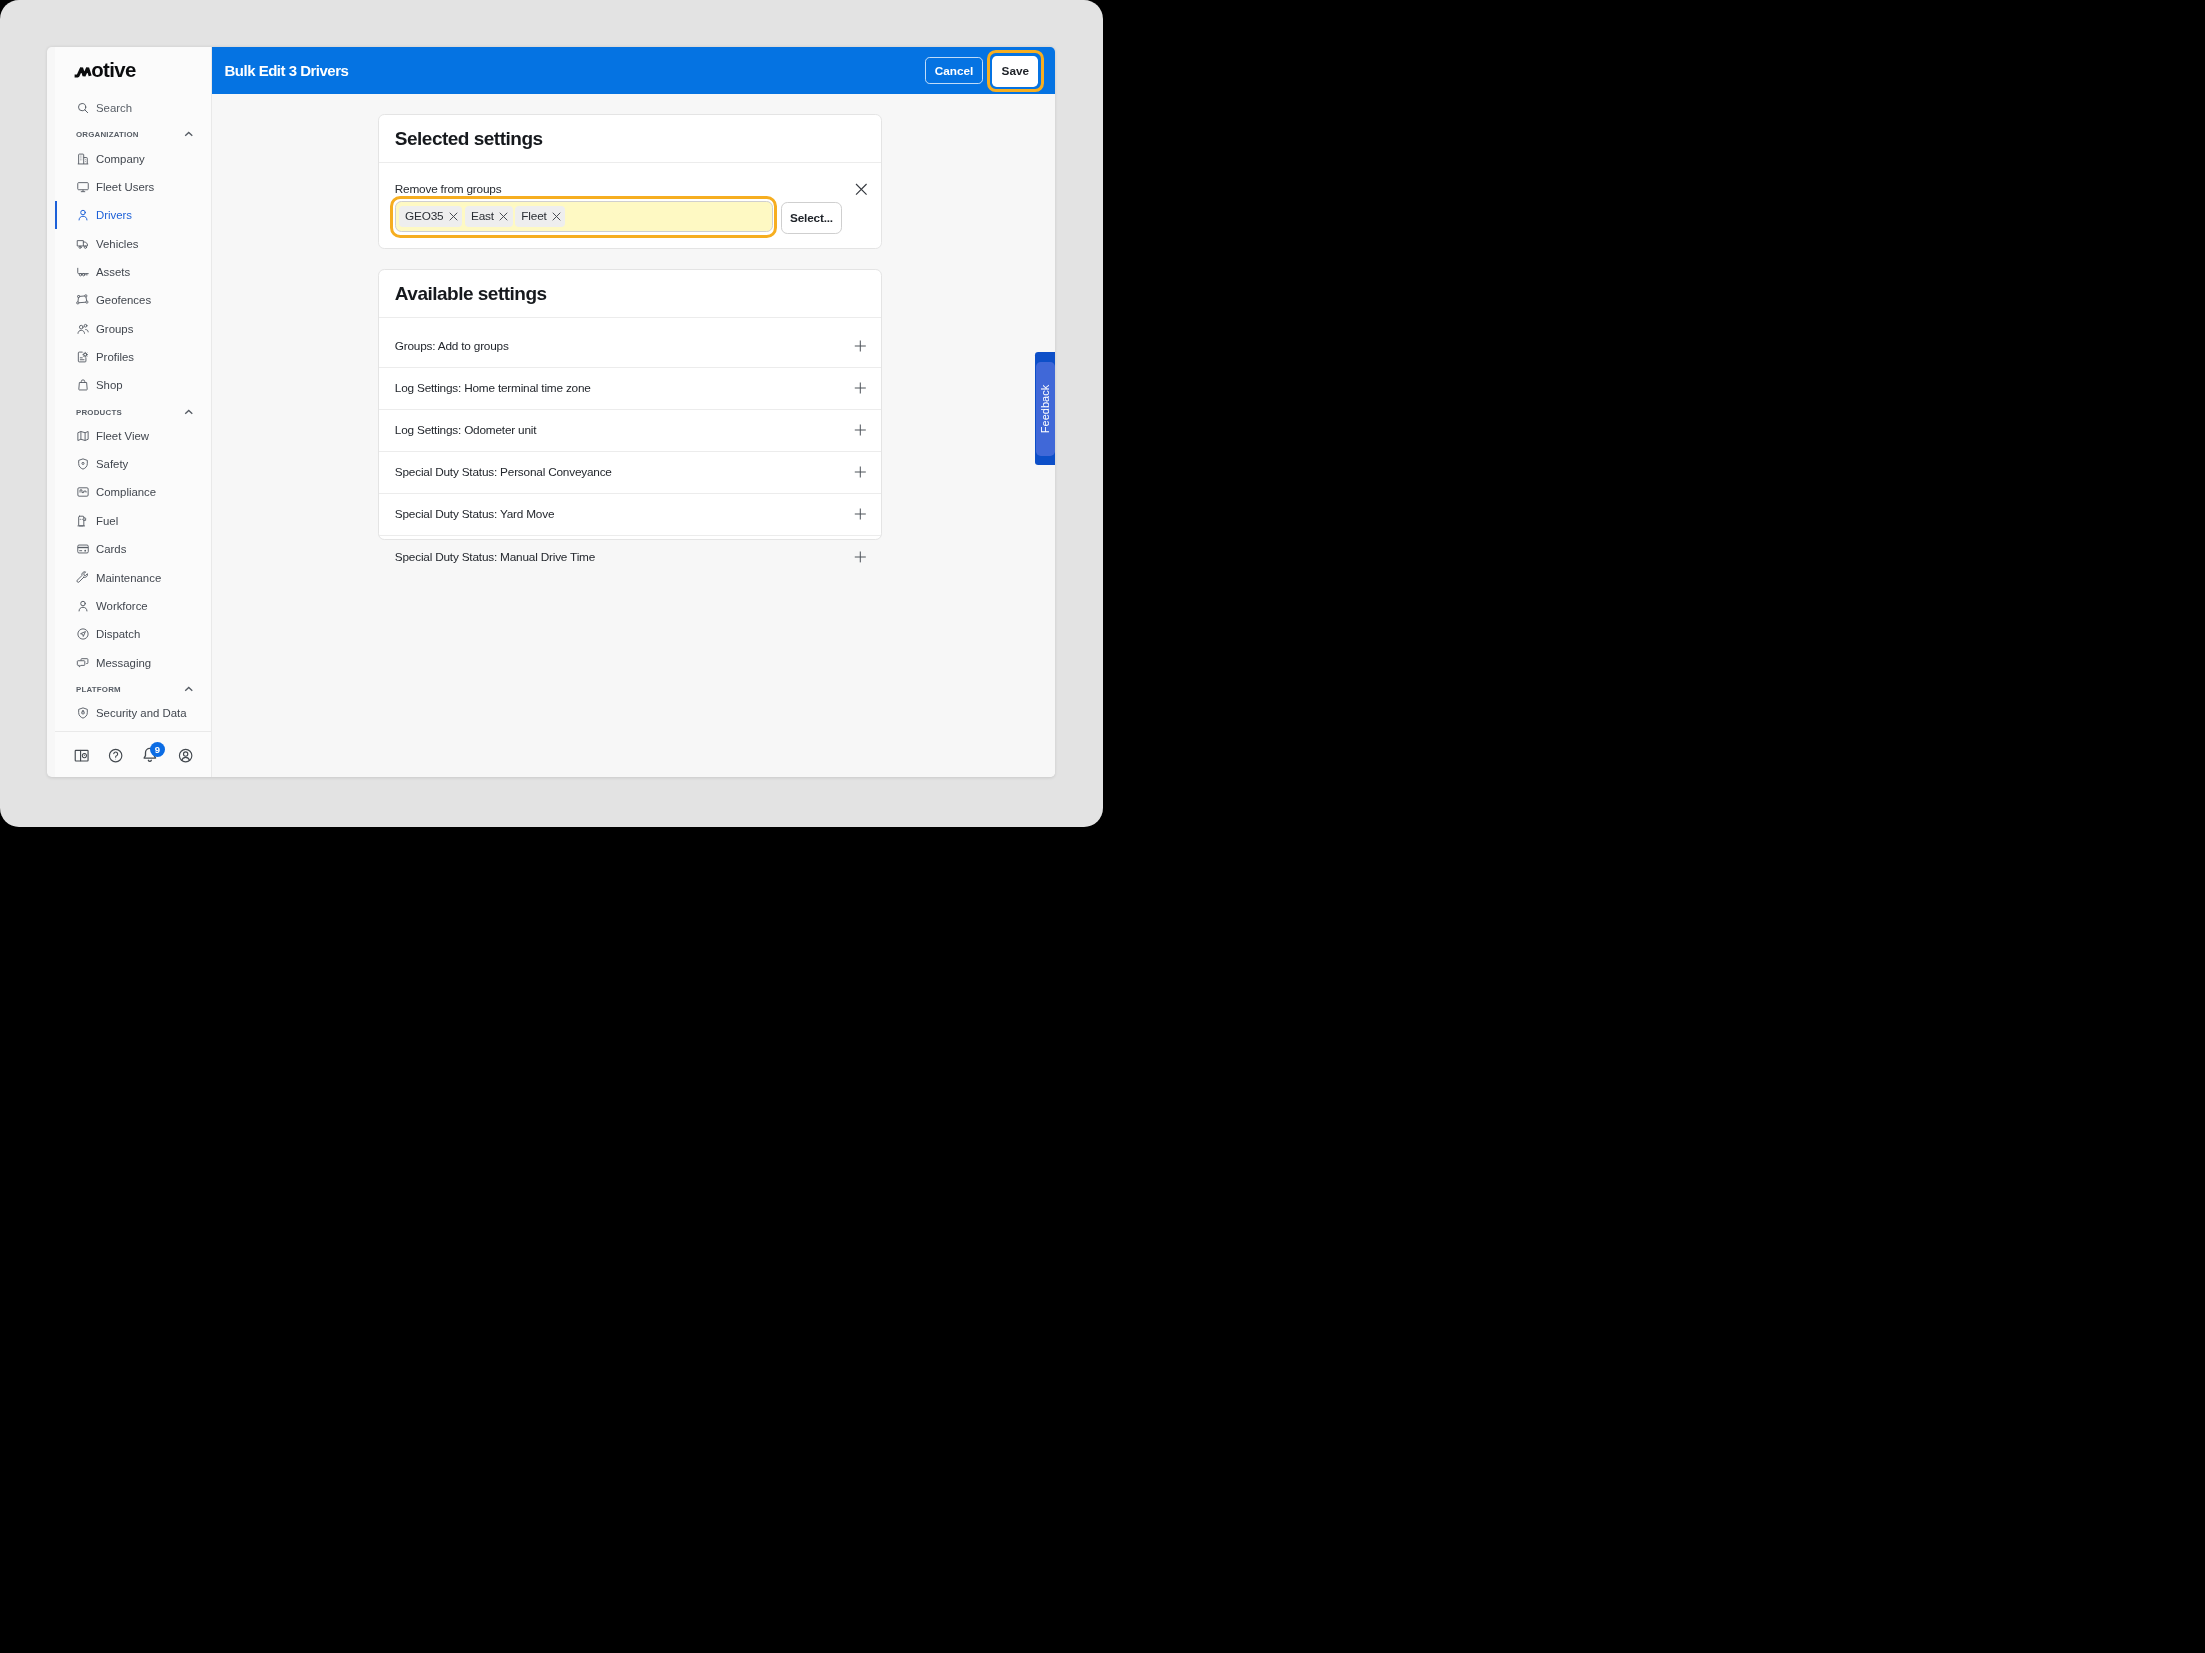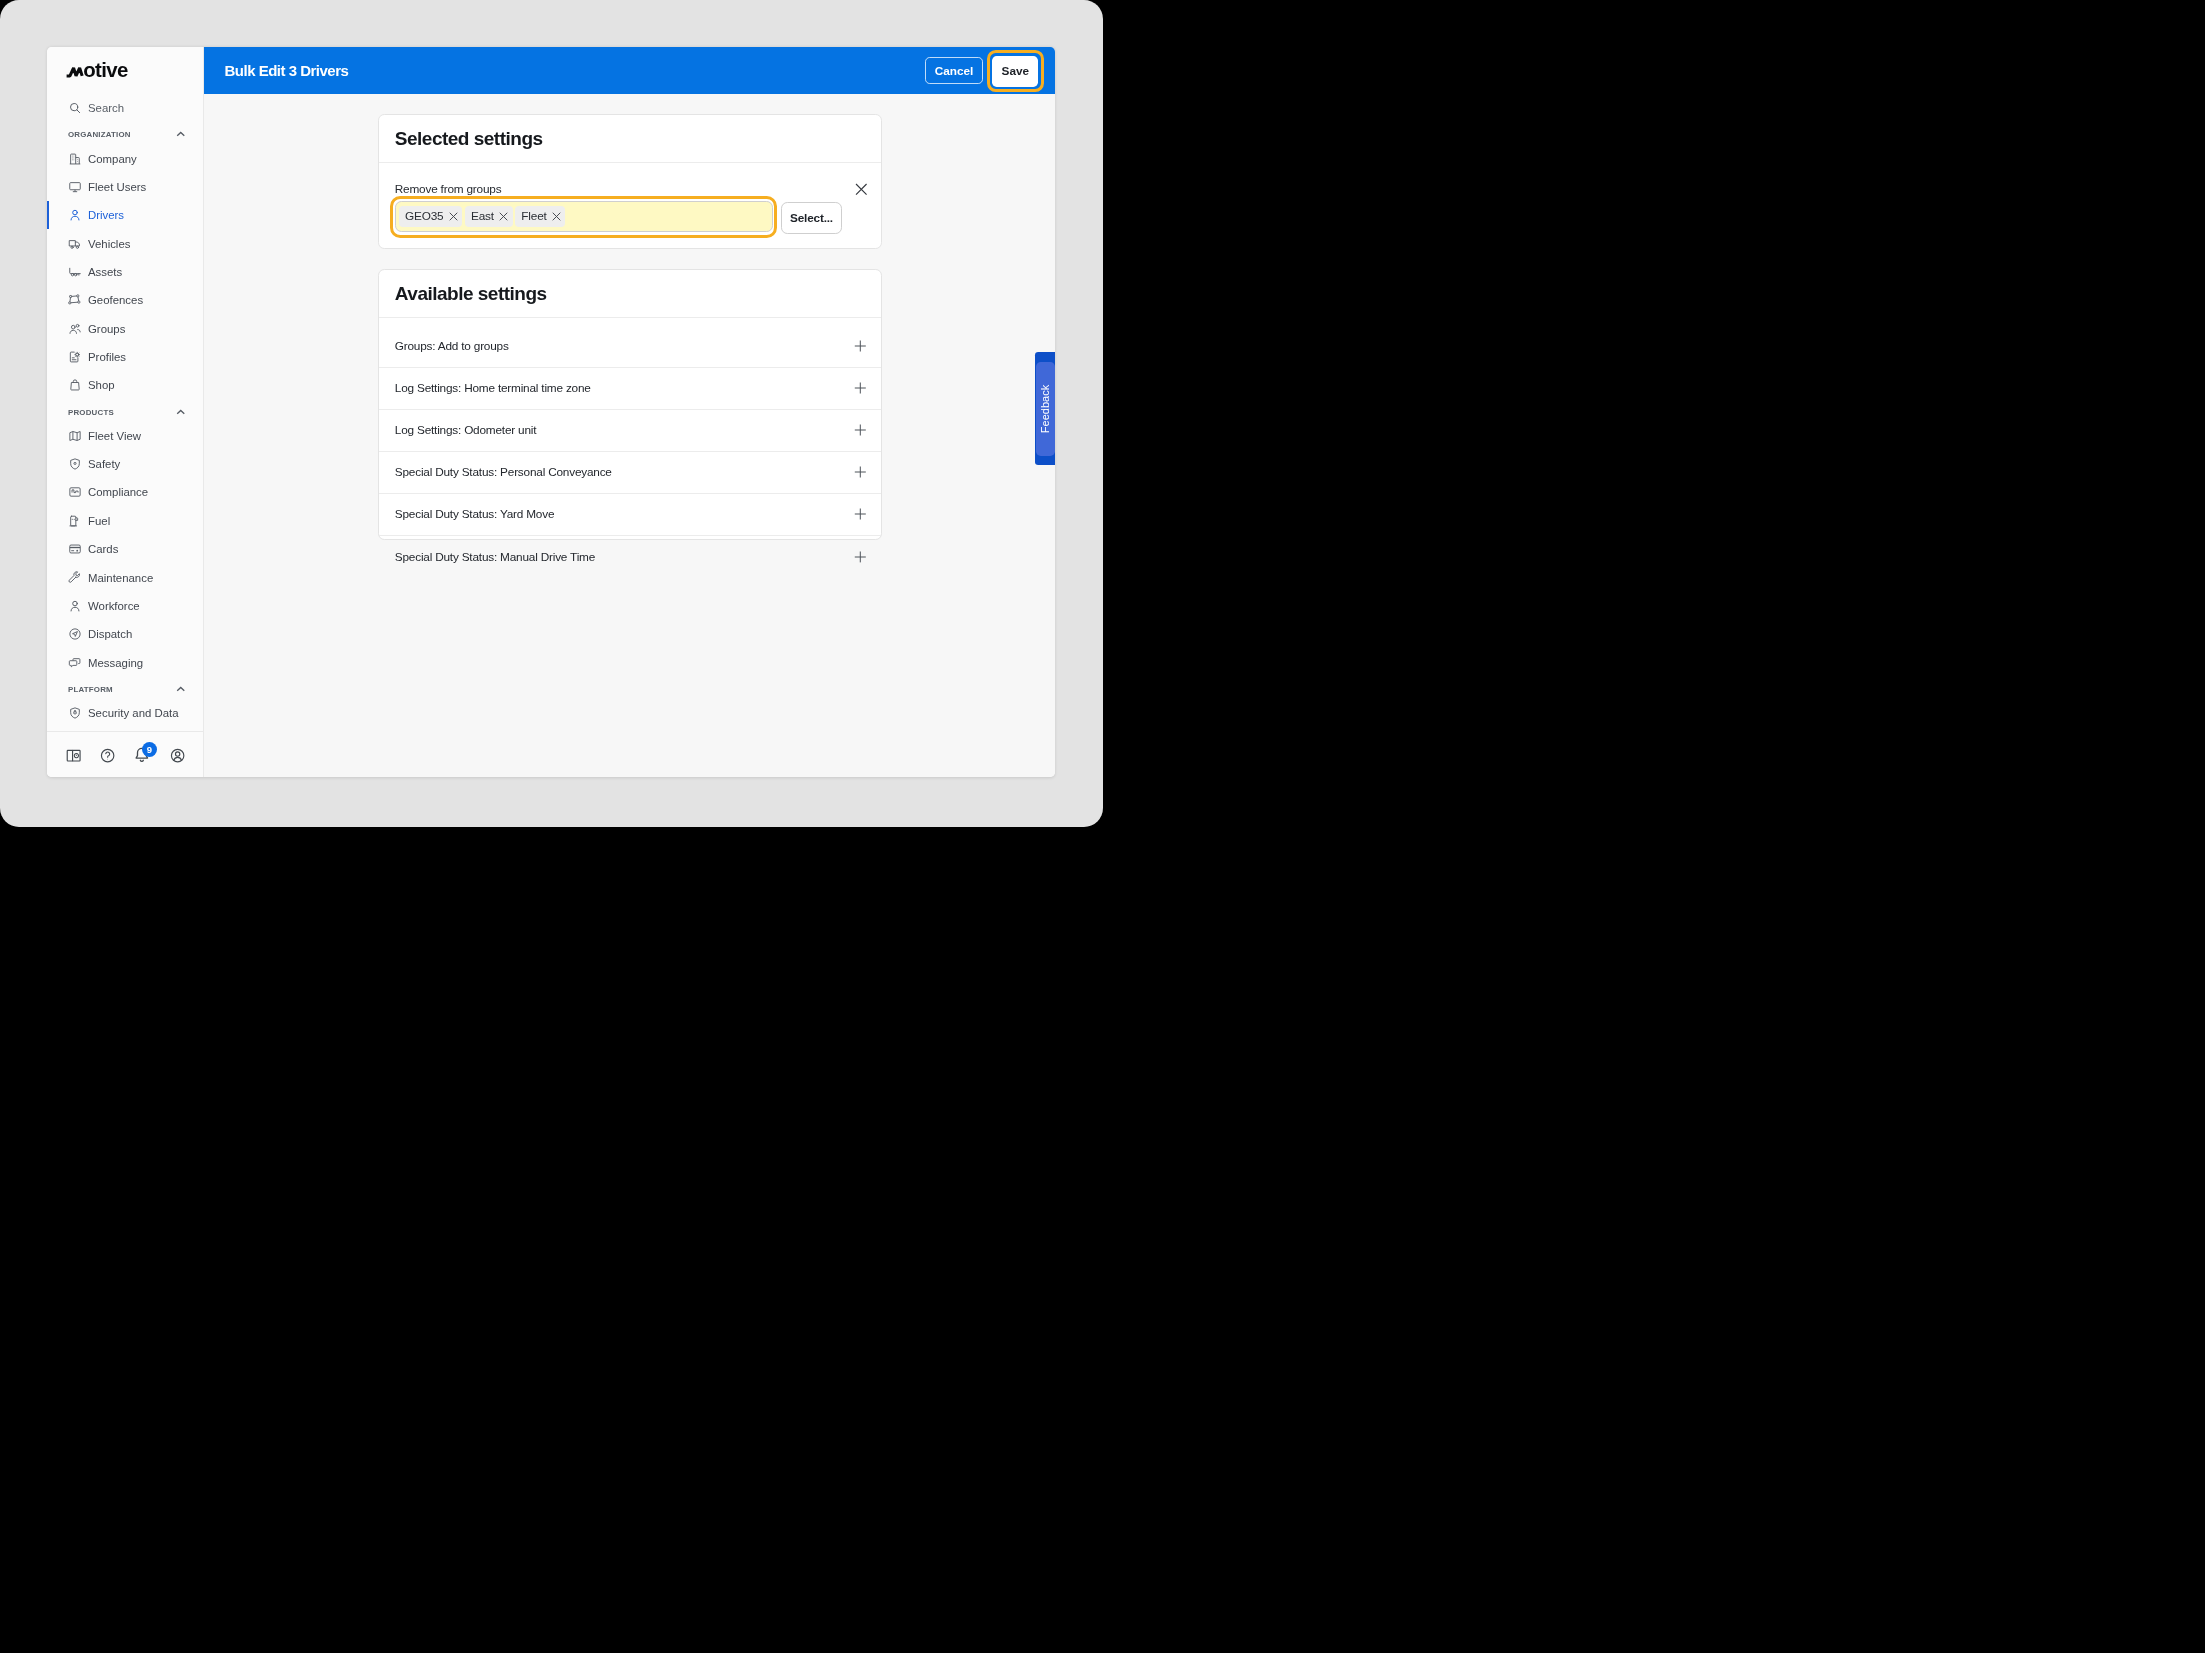--- a/index.html
+++ b/index.html
@@ -1,20 +1,20 @@
 <!DOCTYPE html>
 <html style="font-size:12.6px"><head>
 <meta charset="utf-8">
 <style>
 * { margin:0; padding:0; box-sizing:border-box; }
 html,body { background:#000; }
 body { font-family:"Liberation Sans", sans-serif; }
 .page { position:relative; width:1103px; height:827px; background:#e3e3e3; border-radius:19px; overflow:hidden; }
 .app { position:absolute; left:47px; top:47px; width:1008px; height:730px; background:#f7f7f7; border-radius:4.7px; overflow:hidden; box-shadow:0 0.8px 3.2px rgba(0,0,0,.12); }
-.sidebar { position:absolute; left:0; top:0; bottom:0; width:157px; background:#fbfbfb; border-right:0.8px solid #e9e9e9; }
+.sidebar { position:absolute; left:8px; top:0; bottom:0; width:157px; background:#fbfbfb; border-right:0.8px solid #e9e9e9; }
 .topbar { position:absolute; left:157px; right:0; top:0; height:47px; background:#0573e2; }
 .topbar .title { position:absolute; left:20.5px; top:0; line-height:47px; color:#fff; font-size:15px; font-weight:700; letter-spacing:-0.5px; }
 .btn-cancel { position:absolute; left:721px; top:9.5px; width:58px; height:27.6px; border:0.8px solid rgba(255,255,255,.75); border-radius:4.7px; color:#fff; font-size:11.8px; font-weight:700; text-align:center; line-height:26px; }
 .save-ring { position:absolute; left:783px; top:3.2px; border:3.9px solid #f6ae20; border-radius:8.7px; padding:2.4px; }
 .btn-save { width:46px; height:31px; background:#fff; border-radius:4.7px; color:#1d2127; font-size:11.8px; font-weight:700; text-align:center; line-height:31px; }
 .card { position:absolute; left:331px; width:504px; background:#fff; border:0.8px solid #e4e4e4; border-radius:6.3px; }
 .card h2 { font-size:19px; font-weight:700; color:#16191d; padding:13.4px 0 0 15.8px; letter-spacing:-0.5px;}
 .card .hdr { height:48px; border-bottom:0.8px solid #ececec; }
 #card1 { top:67px; height:135px; }
 #card2 { top:222px; height:271px; }

